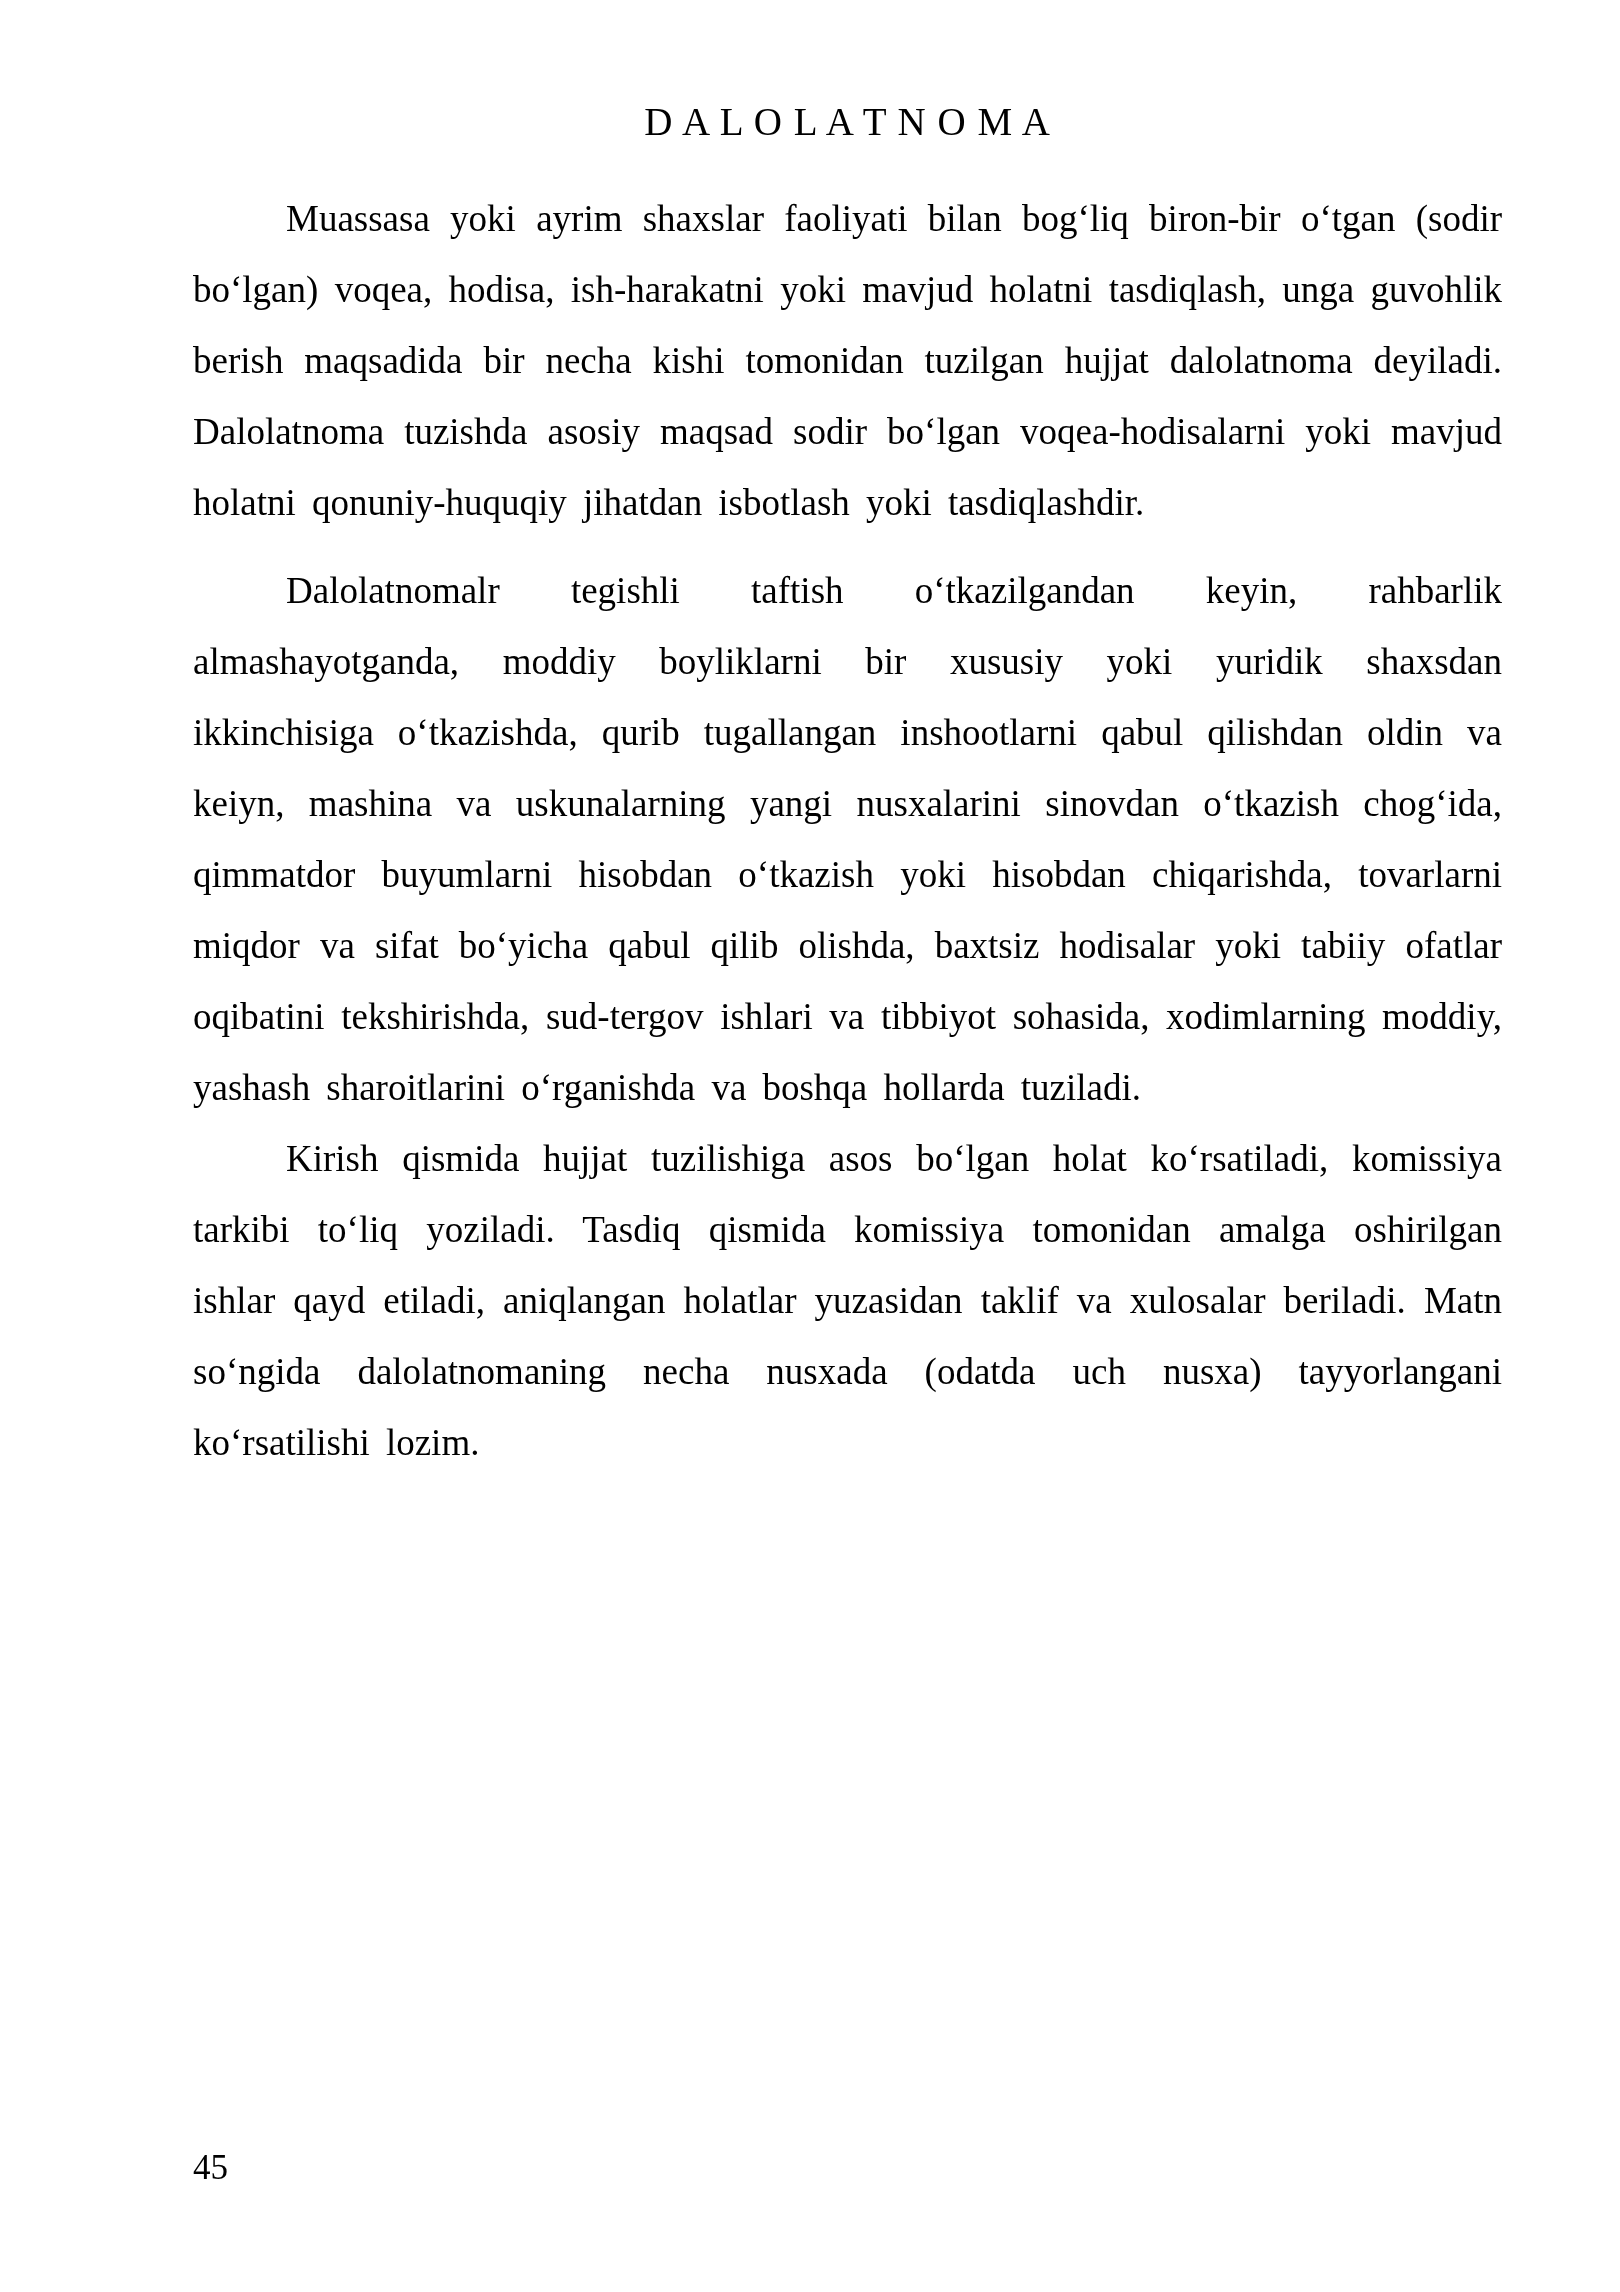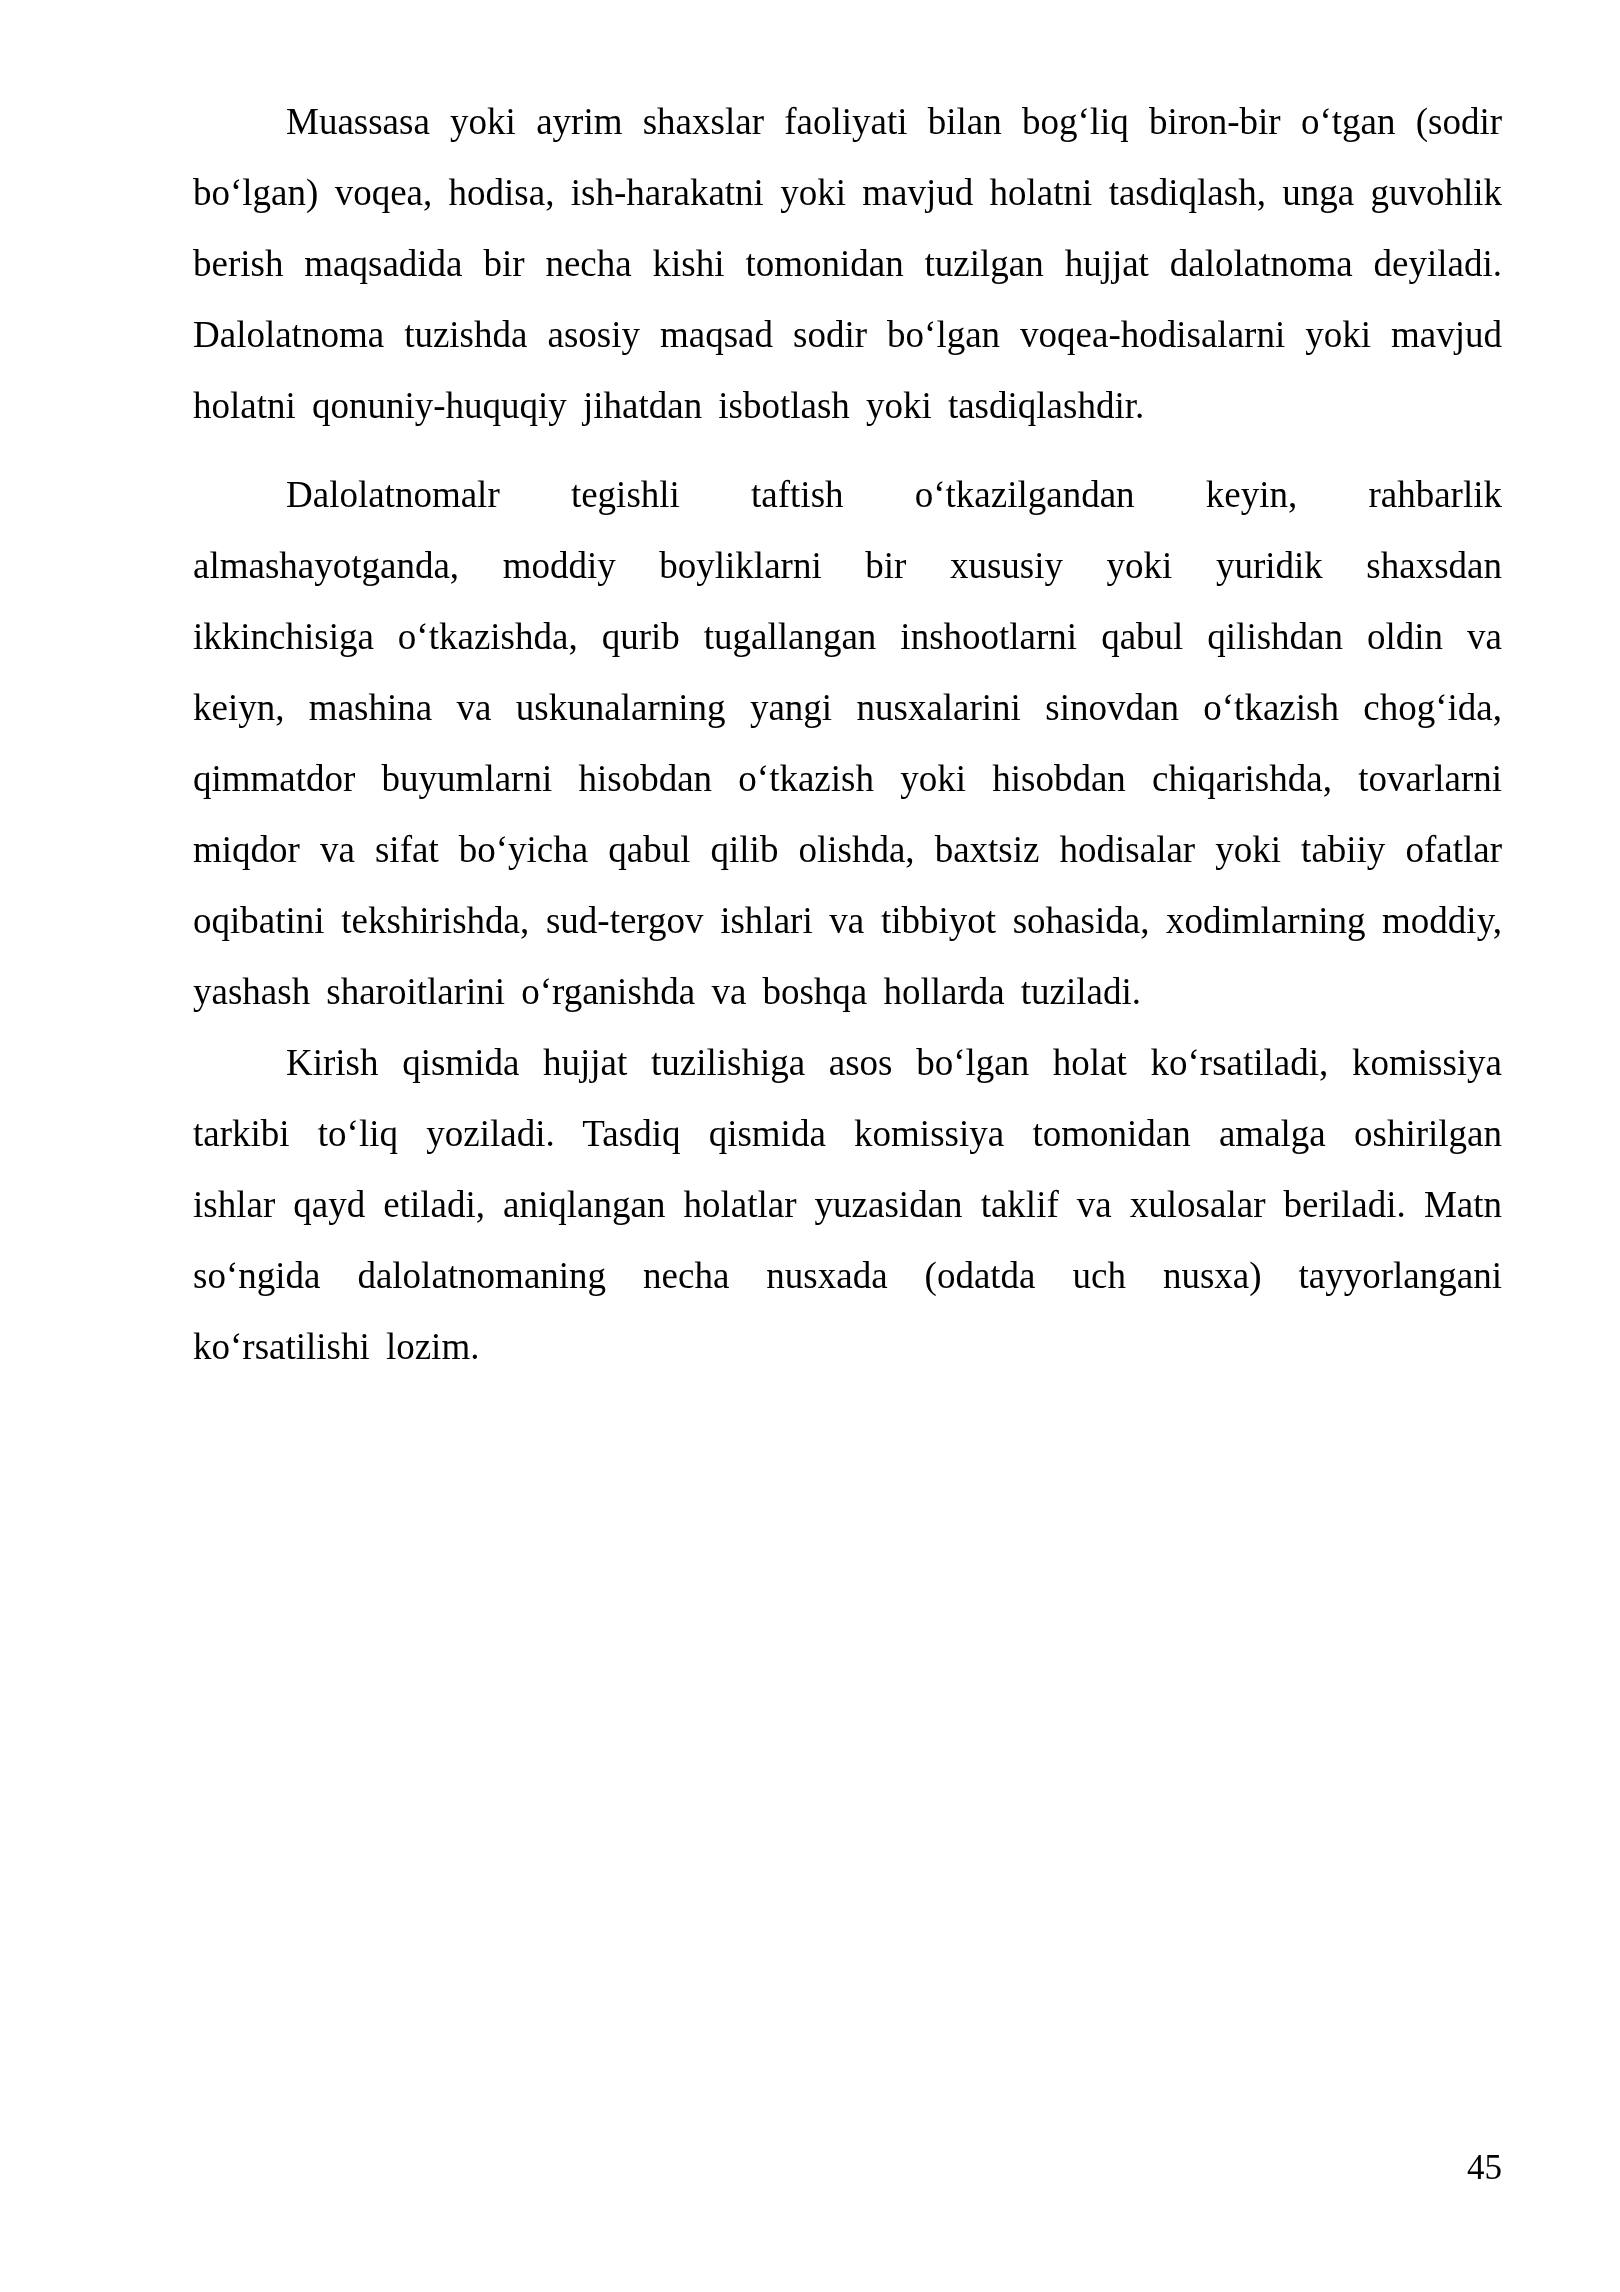--- a/index.html
+++ b/index.html
@@ -38,29 +38,30 @@
     word-spacing: 6.9px;
   }
   .para.justify { text-align: justify; }
   .para.left    { text-align: left; }
   .para.gap-before { margin-top: 17.6px; }
   .page-number {
     position: absolute;
     left: 193px;
     width: 1309px;
     top: 2148px;
-    text-align: right;
+    text-align: left;
     font-size: 35px;
   }
 </style>
 </head>
 <body>
 
 <div class="page">
 
+  <h1 class="doc-title">D A L O L A T N O M A</h1>
 
   <p class="para justify">Muassasa yoki ayrim shaxslar faoliyati bilan bog‘liq biron-bir o‘tgan (sodir bo‘lgan) voqea, hodisa, ish-harakatni yoki mavjud holatni tasdiqlash, unga guvohlik berish maqsadida bir necha kishi tomonidan tuzilgan hujjat dalolatnoma deyiladi. Dalolatnoma tuzishda asosiy maqsad sodir bo‘lgan voqea-hodisalarni yoki mavjud holatni qonuniy-huquqiy jihatdan isbotlash yoki tasdiqlashdir.</p>
 
   <p class="para justify gap-before">Dalolatnomalr tegishli taftish o‘tkazilgandan keyin, rahbarlik almashayotganda, moddiy boyliklarni bir xususiy yoki yuridik shaxsdan ikkinchisiga o‘tkazishda, qurib tugallangan inshootlarni qabul qilishdan oldin va keiyn, mashina va uskunalarning yangi nusxalarini sinovdan o‘tkazish chog‘ida, qimmatdor buyumlarni hisobdan o‘tkazish yoki hisobdan chiqarishda, tovarlarni miqdor va sifat bo‘yicha qabul qilib olishda, baxtsiz hodisalar yoki tabiiy ofatlar oqibatini tekshirishda, sud-tergov ishlari va tibbiyot sohasida, xodimlarning moddiy, yashash sharoitlarini o‘rganishda va boshqa hollarda tuziladi.</p>
 
 
   <p class="para justify">Kirish qismida hujjat tuzilishiga asos bo‘lgan holat ko‘rsatiladi, komissiya tarkibi to‘liq yoziladi. Tasdiq qismida komissiya tomonidan amalga oshirilgan ishlar qayd etiladi, aniqlangan holatlar yuzasidan taklif va xulosalar beriladi. Matn so‘ngida dalolatnomaning necha nusxada (odatda uch nusxa) tayyorlangani ko‘rsatilishi lozim.</p>
 
   <div class="page-number">45</div>
 

